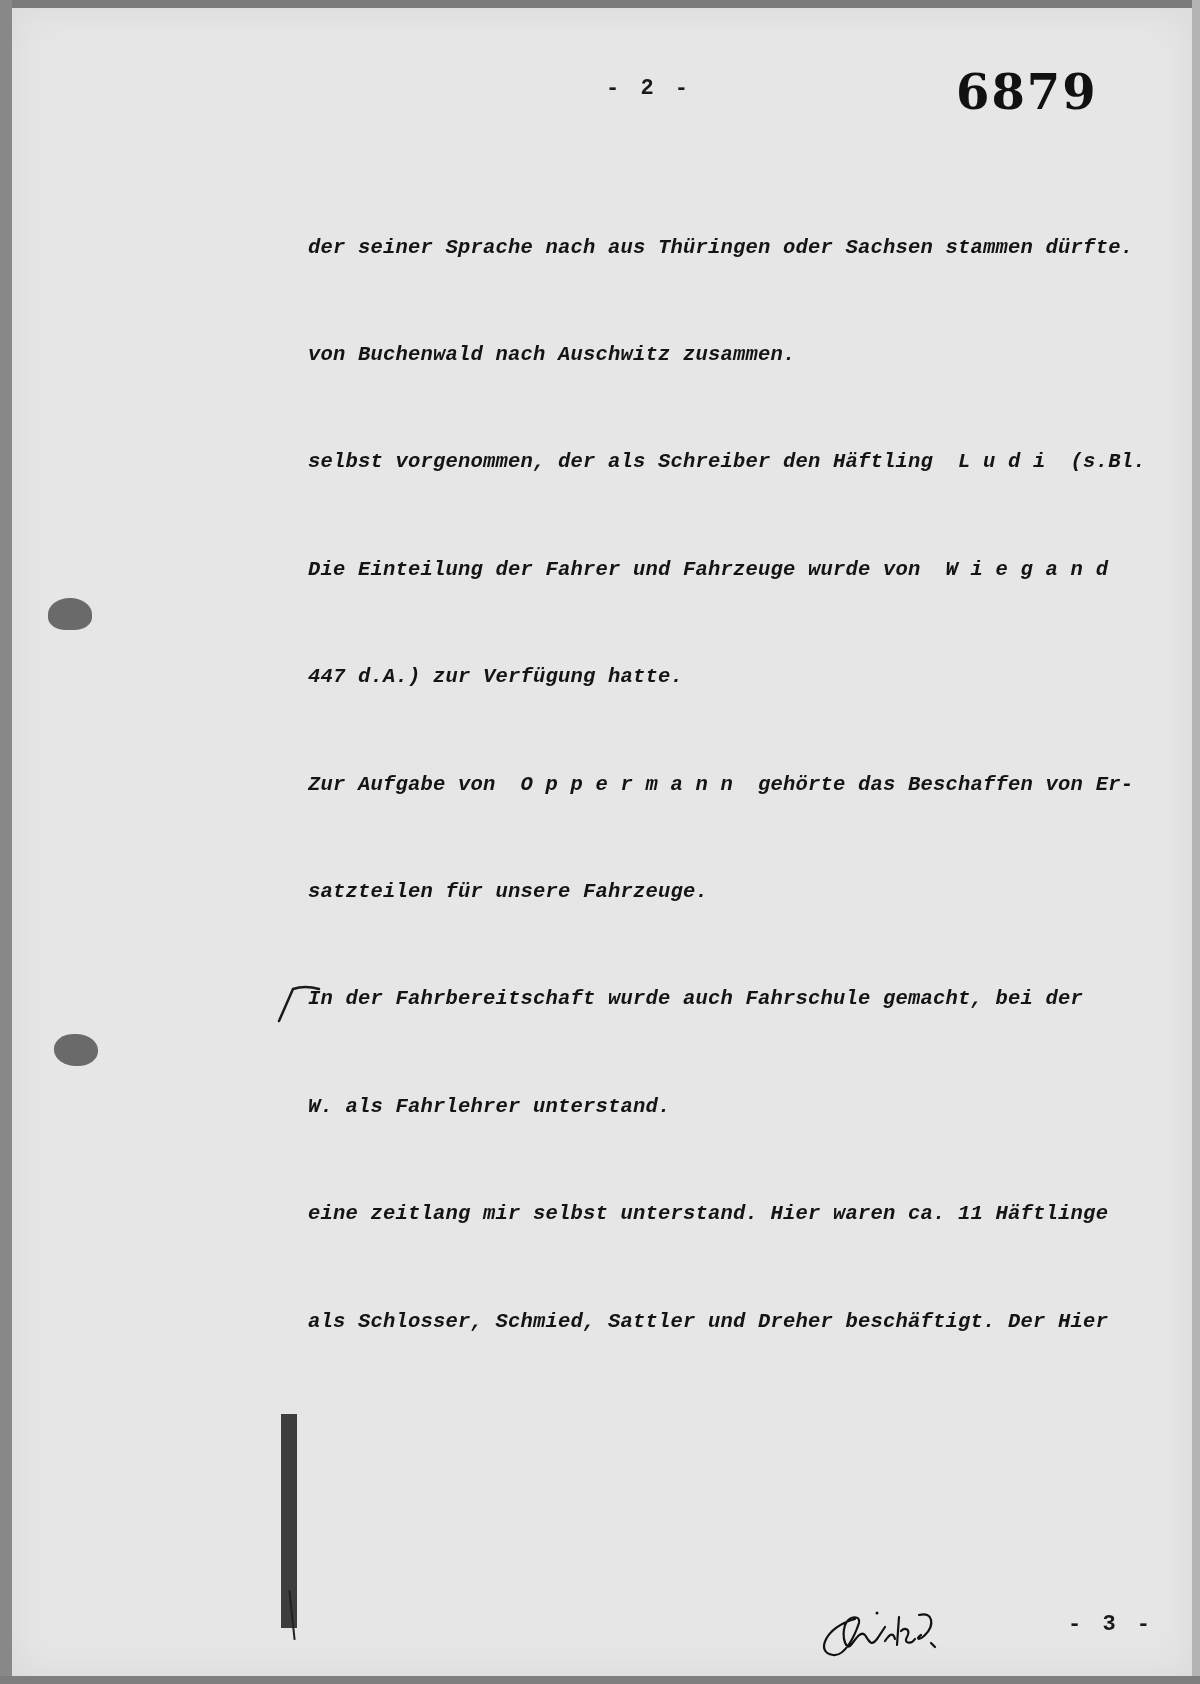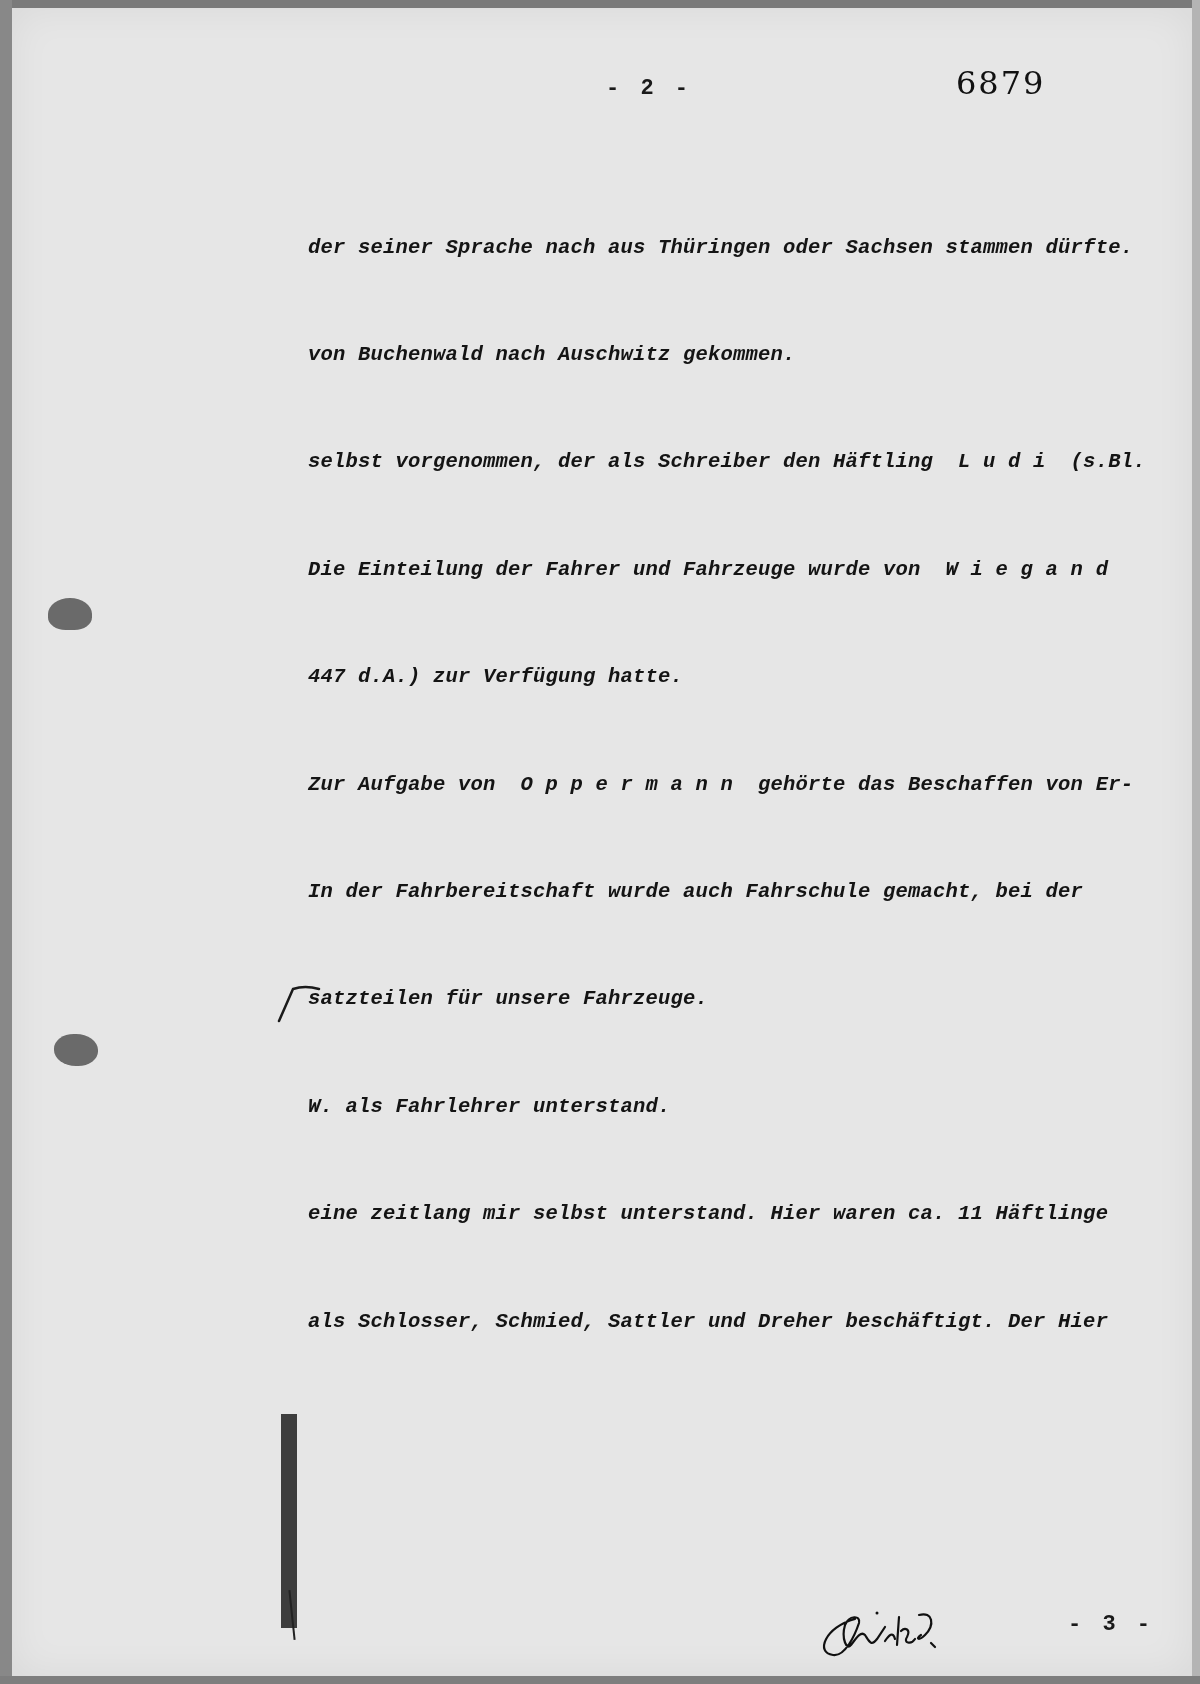--- a/index.html
+++ b/index.html
@@ -59,22 +59,22 @@
       font-size: 22px;
       color: #1a1a1a;
       letter-spacing: 4px;
       font-weight: bold;
     }
     .doc-number {
       position: absolute;
       left: 956px;
       top: 64px;
       font-family: "DejaVu Serif", "Liberation Serif", serif;
-      font-size: 32px;
-      font-weight: normal;
+      font-size: 48px;
+      font-weight: bold;
       color: #111;
       letter-spacing: 2px;
     }
     .body-text {
       position: absolute;
       left: 308px;
       top: 158px;
       width: 880px;
       font-family: "Liberation Mono", "DejaVu Sans Mono", monospace;
       font-size: 20.5px;
@@ -149,27 +149,27 @@
 <div class="page"></div>
 
 <div class="hole hole-1"></div>
 <div class="hole hole-2"></div>
 
 <div class="header-page-num">- 2 -</div>
 <div class="doc-number">6879</div>
 
 <div class="body-text">
   <span class="line">der seiner Sprache nach aus Thüringen oder Sachsen stammen dürfte.</span>
-  <span class="line">von Buchenwald nach Auschwitz gekommen.</span>
+  <span class="line">von Buchenwald nach Auschwitz zusammen.</span>
   <span class="line">selbst vorgenommen, der als Schreiber den Häftling  L u d i  (s.Bl.</span>
   <span class="line">Die Einteilung der Fahrer und Fahrzeuge wurde von  W i e g a n d</span>
   <span class="line">447 d.A.) zur Verfügung hatte.</span>
   <span class="line">Zur Aufgabe von  O p p e r m a n n  gehörte das Beschaffen von Er-</span>
+  <span class="line">satzteilen für unsere Fahrzeuge.</span>
   <span class="line">In der Fahrbereitschaft wurde auch Fahrschule gemacht, bei der</span>
-  <span class="line">satzteilen für unsere Fahrzeuge.</span>
   <span class="line">W. als Fahrlehrer unterstand.</span>
   <span class="line">eine zeitlang mir selbst unterstand. Hier waren ca. 11 Häftlinge</span>
   <span class="line">als Schlosser, Schmied, Sattler und Dreher beschäftigt. Der Hier</span>
   
   
   
   
   
   
   

